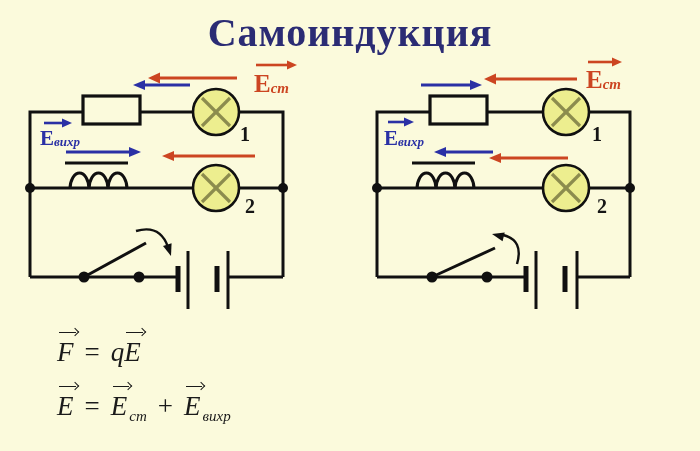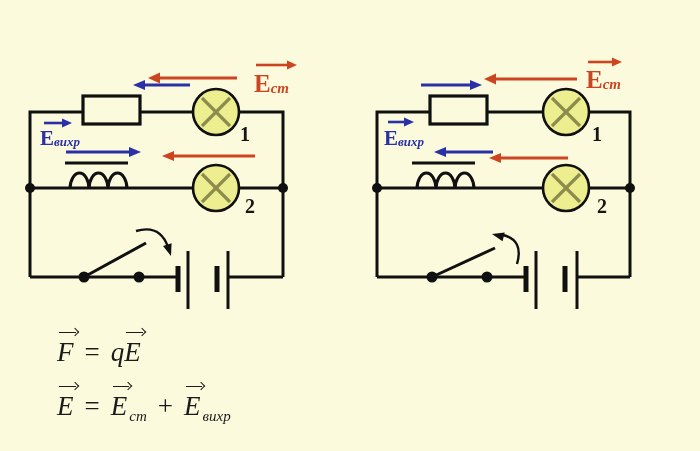--- a/index.html
+++ b/index.html
@@ -51,20 +51,21 @@
   }
   .term{display:inline-flex;align-items:baseline;}
   .term sub{font-size:15px;font-style:italic;margin-left:2px;transform:translateY(6px);}
   .op{font-style:normal;}
 </style>
 </head>
 <body>
 
 <div class="stage">
 
+  <div class="page-title">Самоиндукция</div>
 
   <svg class="circuits" width="700" height="451" viewBox="0 0 700 451">
 
     <g>
 
       <path d="M30,277 L30,112 L283,112 L283,277" fill="none" stroke="#101010" stroke-width="3"></path>
       <line x1="30" y1="277" x2="178" y2="277" stroke="#101010" stroke-width="3"></line>
       <line x1="228" y1="277" x2="283" y2="277" stroke="#101010" stroke-width="3"></line>
       <line x1="30" y1="188" x2="283" y2="188" stroke="#101010" stroke-width="3"></line>
 

